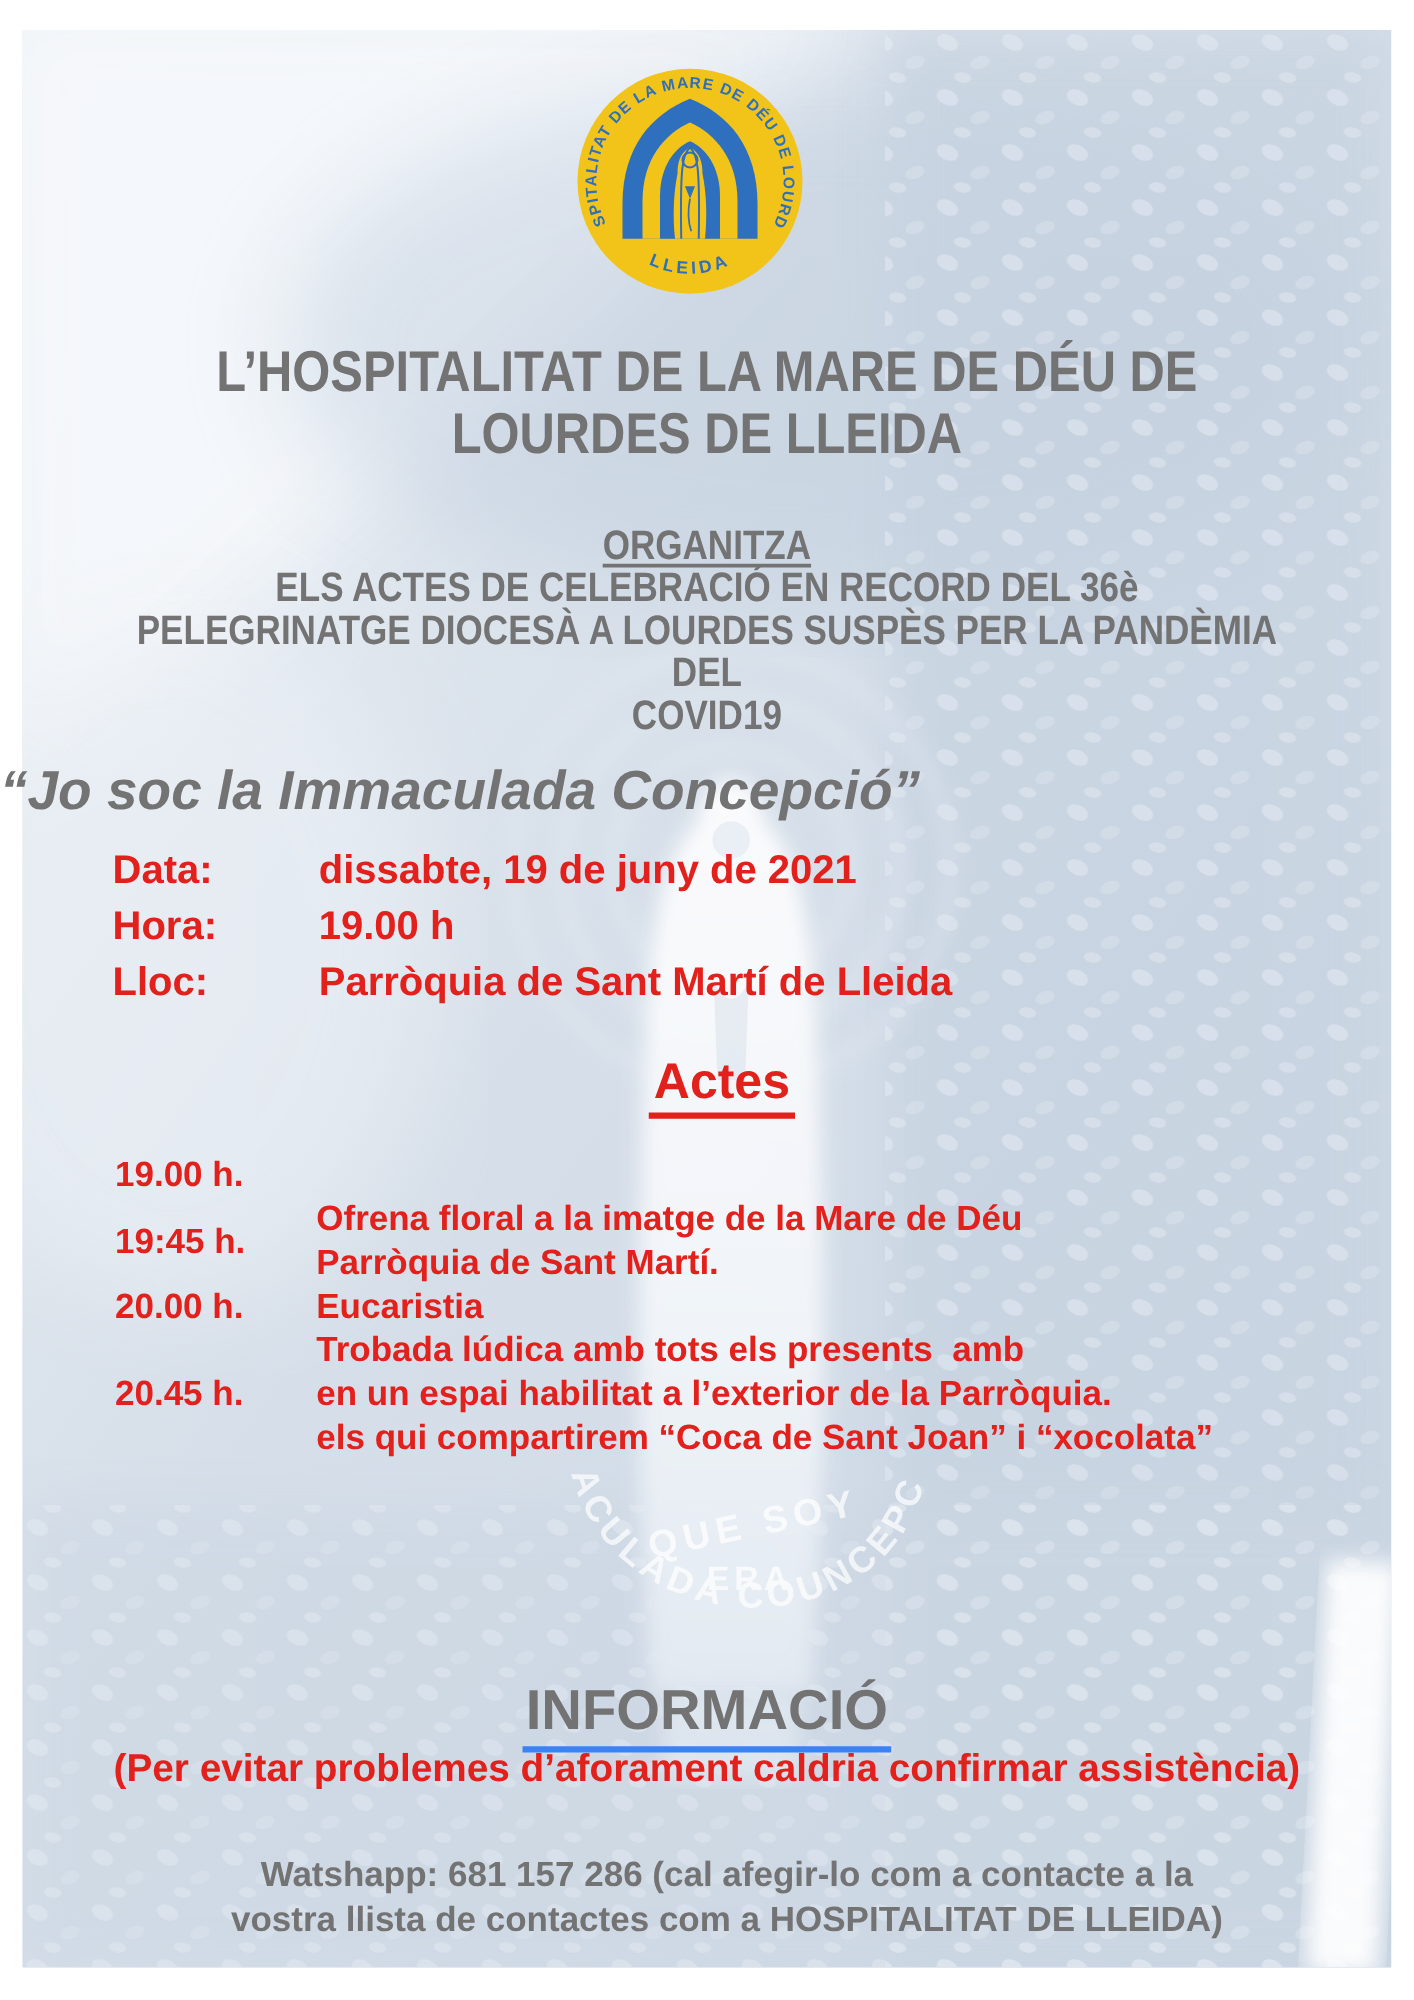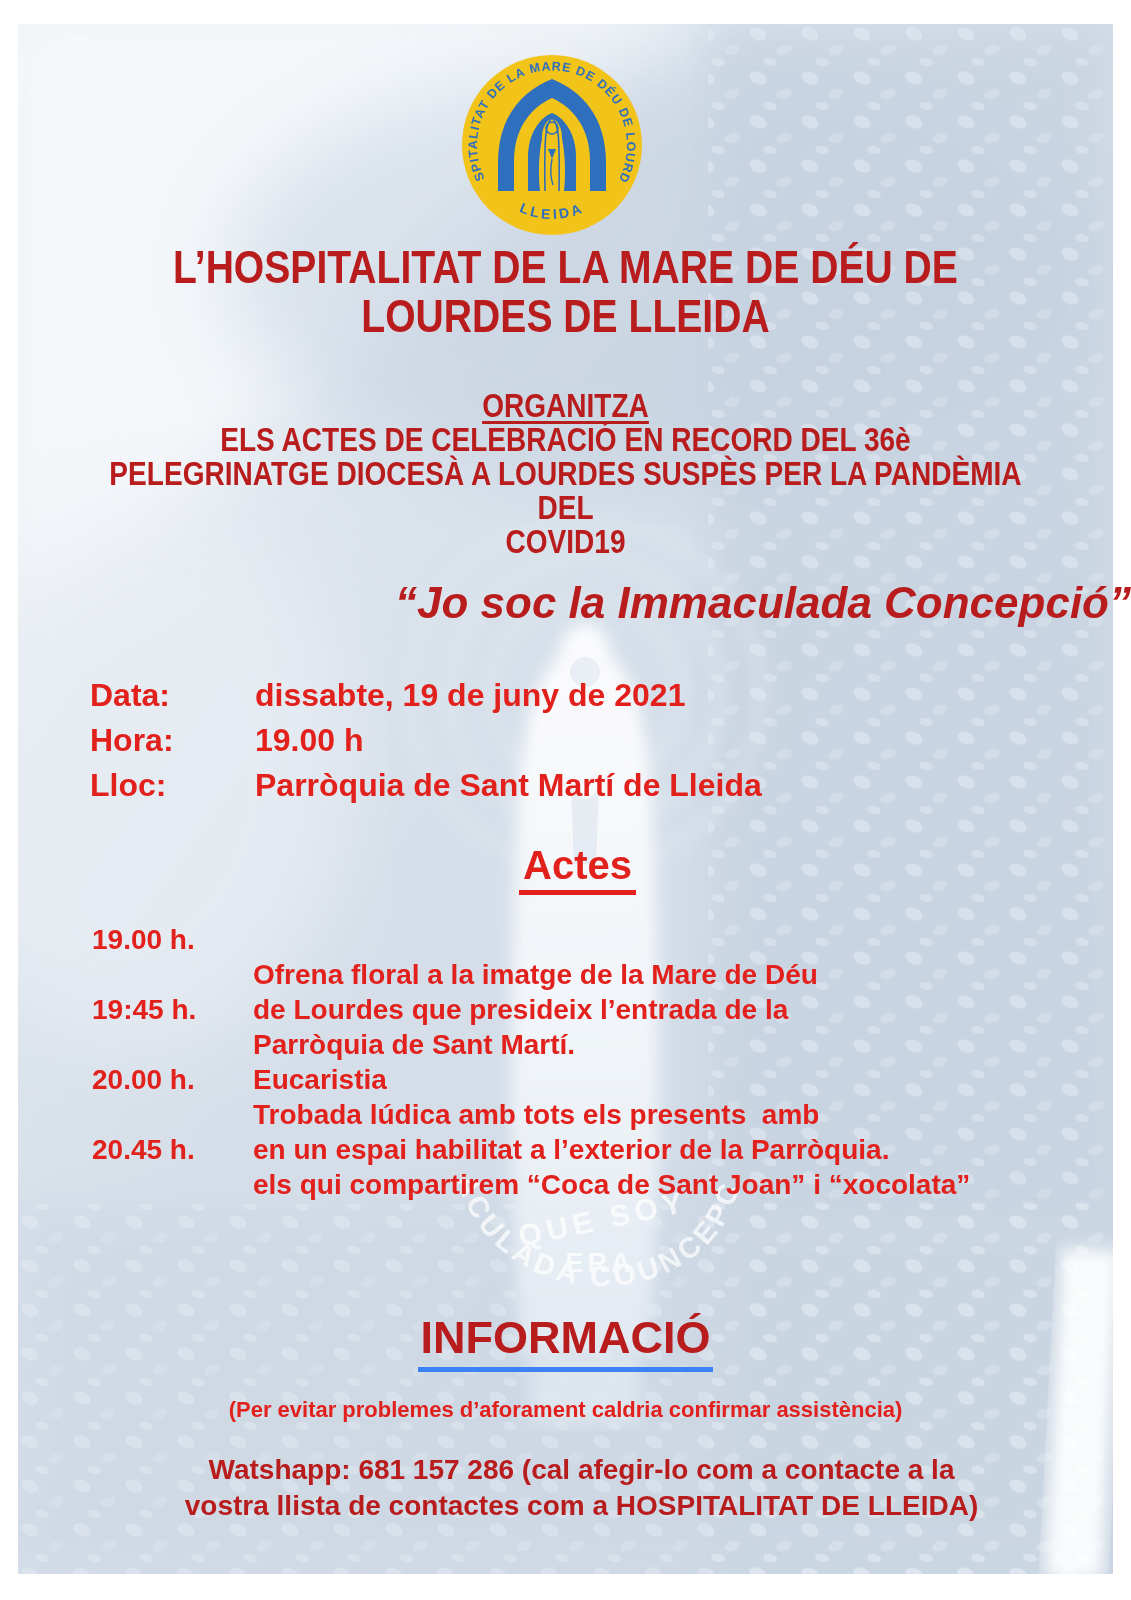--- a/index.html
+++ b/index.html
@@ -15,42 +15,42 @@
   }
   
   .photo{
     position:absolute;left:18px;top:24px;right:18px;bottom:26px;
     background:linear-gradient(135deg,#e8edf3 0%,#d8e0ea 40%,#cfd9e5 100%);
     overflow:hidden;
   }
   .photo svg{position:absolute;left:0;top:0;}
   
   .layer{position:absolute;left:0;top:0;width:1131px;height:1600px;pointer-events:none;}
-  .blue{color:#b91c1c;}
+  .blue{color:#737373;margin-top:30px;}
   .red{color:#e2201c;}
   .cond{transform:scaleX(.85);transform-origin:50% 50%;}
 
   .logo-wrap{position:absolute;left:452px;top:45px;width:200px;height:200px;}
 
   .title{
     position:absolute;left:0;top:243px;width:100%;
     font-weight:bold;font-size:46px;line-height:49px;letter-spacing:0px;
   }
   .title div{text-align:center;}
 
   .organitza{
     position:absolute;left:0;top:389px;width:100%;
     font-weight:bold;font-size:33px;line-height:34px;
   }
   .organitza .heading{text-decoration:underline;text-underline-offset:4px;}
   .organitza div{text-align:center;}
 
   .quote{
     position:absolute;left:0;top:578px;width:100%;
-    font-weight:bold;font-style:italic;font-size:44px;text-align:right;
+    font-weight:bold;font-style:italic;font-size:44px;text-align:left;
   }
 
   .details{
     position:absolute;left:90px;top:673px;width:960px;
     font-weight:bold;font-size:32px;line-height:45px;
   }
   .detail-row{display:flex;}
   .detail-label{width:165px;flex:none;}
 
   .actes-heading{
@@ -68,21 +68,21 @@
   .acte-line{white-space:pre;}
 
   .info-heading{
     position:absolute;left:0;top:1312px;width:100%;text-align:center;
     font-weight:bold;font-size:45px;
   }
   .info-heading span{display:inline-block;border-bottom:5px solid #3b82f6;padding:0 3px 3px 3px;}
 
   .info-note{
     position:absolute;left:0;top:1397px;width:100%;text-align:center;
-    font-weight:bold;font-size:22px;
+    font-weight:bold;font-size:31px;
   }
   .contact{
     position:absolute;left:16px;top:1452px;width:100%;text-align:center;
     font-weight:bold;font-size:28px;line-height:36px;
   }
 </style>
 </head>
 <body>
 
 <div class="page">
@@ -226,21 +226,20 @@
     </div>
 
     <div class="schedule red">
       <div class="acte-row">
         <div class="acte-time">19.00 h.</div>
       </div>
       <div class="acte-row">
         <div class="acte-time">19:45 h.</div>
         <div class="acte-lines">
           <div class="acte-line">Ofrena floral a la imatge de la Mare de Déu</div>
-          <div class="acte-line">de Lourdes que presideix l’entrada de la</div>
           <div class="acte-line">Parròquia de Sant Martí.</div>
         </div>
       </div>
       <div class="acte-row">
         <div class="acte-time">20.00 h.</div>
         <div class="acte-lines">
           <div class="acte-line">Eucaristia</div>
         </div>
       </div>
       <div class="acte-row">

